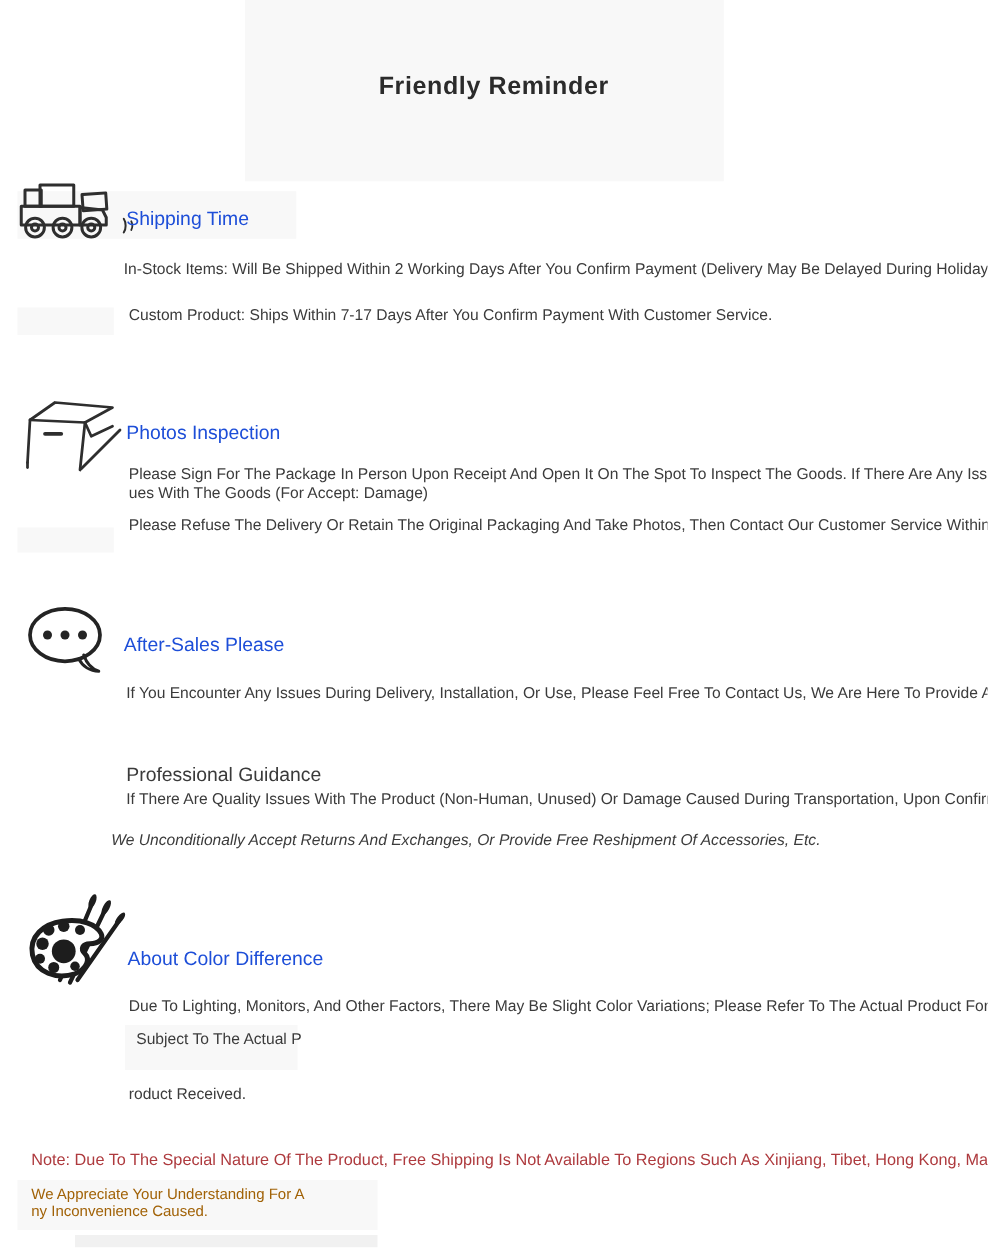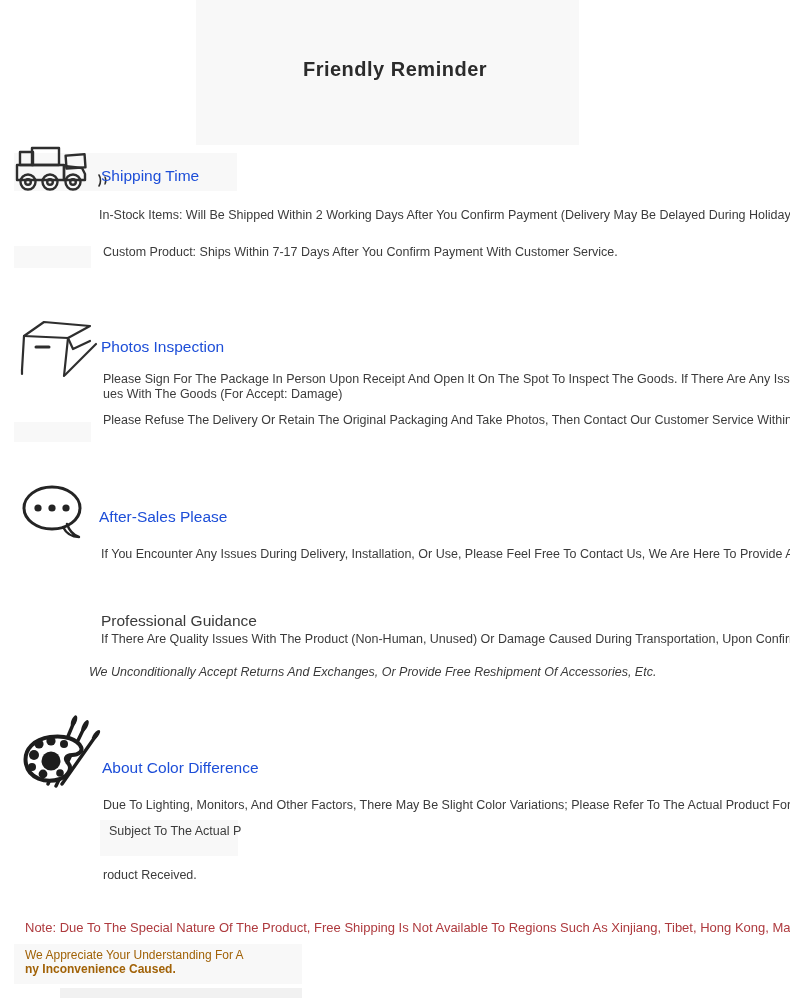--- a/index.html
+++ b/index.html
@@ -109,13 +109,13 @@
     <circle cx="44" cy="63" r="3.8" fill="#1d1d1d"></circle>
   </svg>
 </div>
 <div class="abs heading" style="left:102px;top:759px;">About Color Difference</div>
 <div class="abs body-line" style="left:103px;top:798px;">Due To Lighting, Monitors, And Other Factors, There May Be Slight Color Variations; Please Refer To The Actual Product For Reference</div>
 <div class="abs body-line" style="left:109px;top:824px;">Subject To The Actual P</div>
 <div class="abs body-line" style="left:103px;top:839px;margin-top:29px;">roduct Received.</div>
 
 <div class="abs note-line" style="left:25px;top:920px;">Note: Due To The Special Nature Of The Product, Free Shipping Is Not Available To Regions Such As Xinjiang, Tibet, Hong Kong, Macau, Taiwan,</div>
 <div class="abs footer-line" style="left:25px;top:948px;">We Appreciate Your Understanding For A</div>
-<div class="abs footer-line" style="left:25px;top:962px;font-weight:bold;">ny Inconvenience Caused.</div>
+<div class="abs footer-line" style="left:25px;top:962px;">ny Inconvenience Caused.</div>
 
 </body></html>

